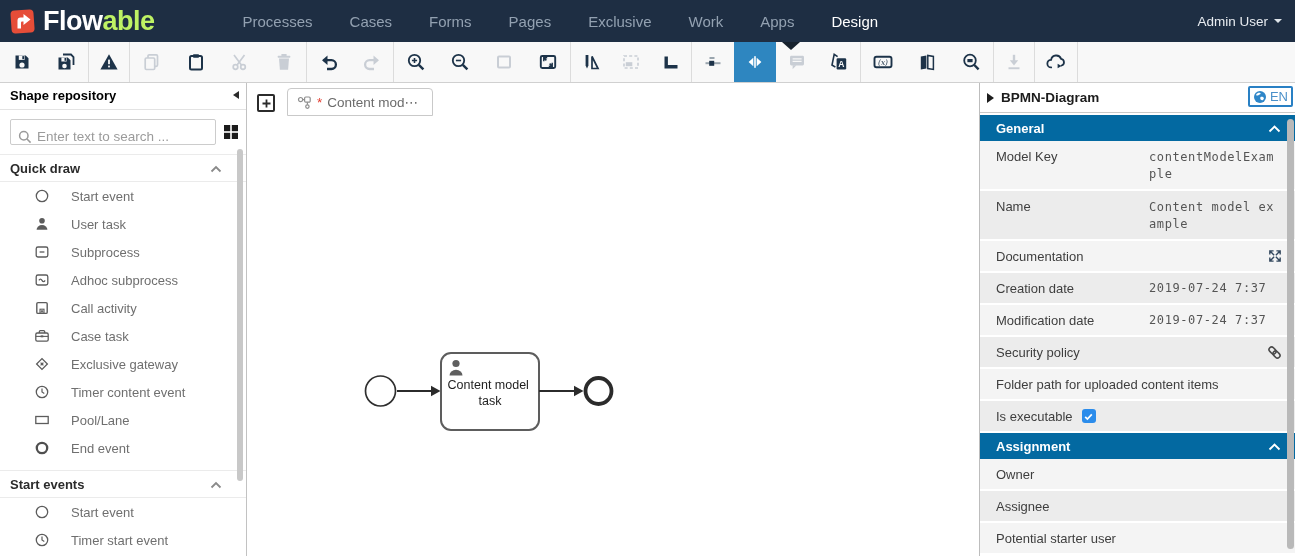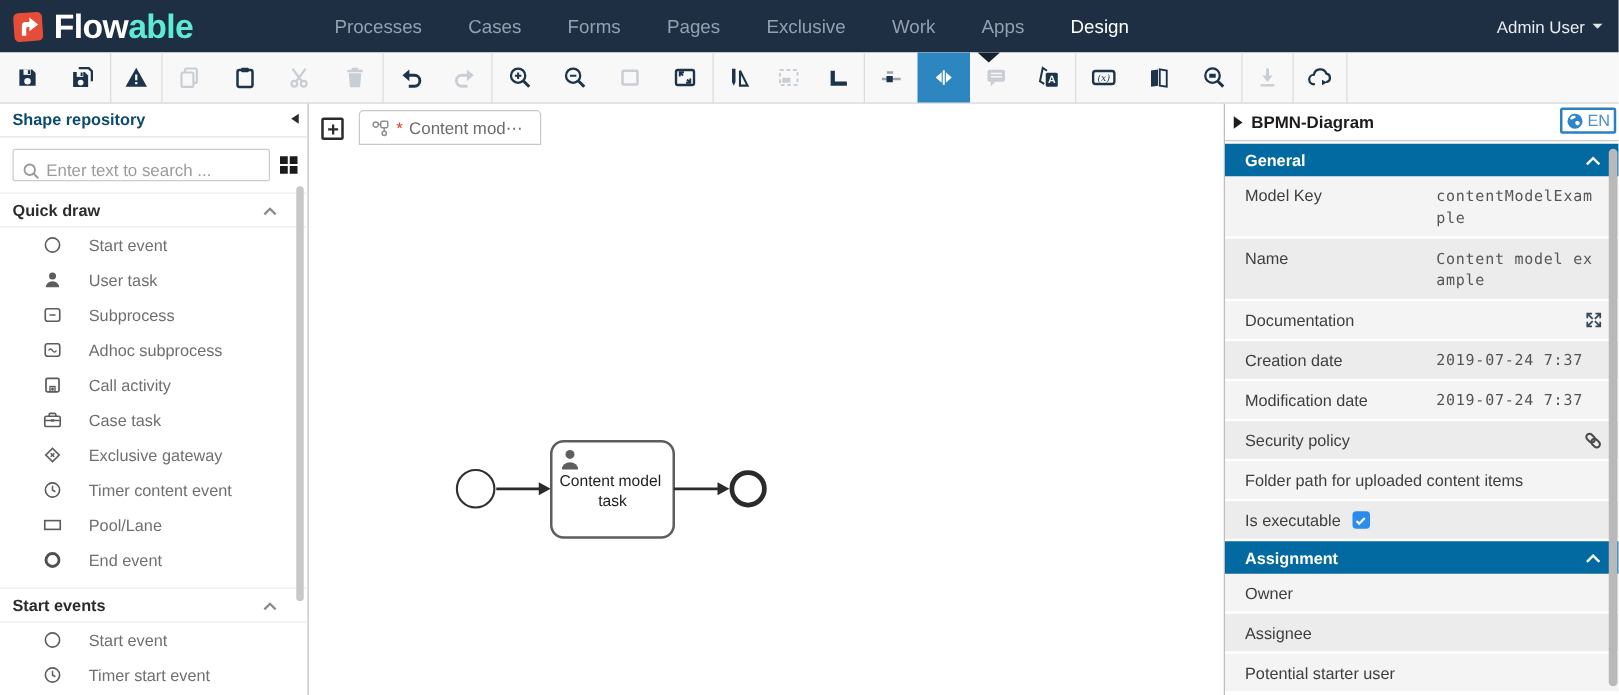--- a/index.html
+++ b/index.html
@@ -5,22 +5,22 @@
   * { box-sizing: border-box; margin: 0; padding: 0; }
   html,body { width:1295px; height:556px; overflow:hidden; background:#fff;
     font-family:"Liberation Sans",sans-serif; position:relative; }
 
   
   .navbar { position:absolute; top:0; left:0; width:1295px; height:42px;
     background:#1e2e43; display:flex; align-items:center; }
   .brand { display:flex; align-items:center; margin-left:10px; cursor:pointer; }
   .brand-text { font-size:27px; font-weight:bold; margin-left:7px; letter-spacing:-0.5px; }
   .brand-flow { color:#ffffff; }
-  .brand-able { color:#5eead4;margin-top:43px; }
-  .nav-menu { display:flex; gap:37px; margin-left:113px; font-size:15px; color:#93a1b1; }
+  .brand-able { color:#bef264;margin-top:43px; }
+  .nav-menu { display:flex; gap:37px; margin-left:88px; font-size:15px; color:#93a1b1; }
   .nav-item { cursor:pointer; }
   .nav-item.active { color:#ffffff; }
   .nav-user { margin-left:auto; margin-right:13px; color:#e8ecf1; font-size:13.5px;
     display:flex; align-items:center; gap:6px; cursor:pointer; }
   .caret-down { width:0; height:0; border-left:4px solid transparent; border-right:4px solid transparent;
     border-top:4px solid #dfe5ea; }
 
   
   .toolbar { position:absolute; top:42px; left:0; width:1295px; height:41px;
     background:#f8f8f8; border-bottom:1px solid #d0d0d0; display:flex; align-items:stretch; }
@@ -30,21 +30,21 @@
   .tbtn.sel { background:#2e86c0; color:#ffffff; }
   .tsep { width:1px; background:#dcdcdc; }
   .popup-arrow { position:absolute; top:42px; left:782px; width:0; height:0;
     border-left:9px solid transparent; border-right:9px solid transparent;
     border-top:8px solid #16212d; }
 
   
   .sidebar { position:absolute; top:83px; left:0; width:247px; height:473px;
     background:#fff; border-right:1px solid #c2c2c2; overflow:hidden; }
   .sb-header { height:27px; line-height:26px; padding-left:10px; font-size:13px;
-    font-weight:bold; color:#0c4a6e; border-bottom:1px solid #e3e3e3; position:relative; }
+    font-weight:bold; color:#000000; border-bottom:1px solid #e3e3e3; position:relative; }
   .collapse-left { position:absolute; right:7px; top:8px; width:0; height:0;
     border-right:6px solid #2a2a2a; border-top:4.5px solid transparent;
     border-bottom:4.5px solid transparent; cursor:pointer; }
   .search-row { padding:9px 0 9px 10px; display:flex; align-items:center; }
   .search-box { width:206px; height:26px; border:1px solid #cccccc; border-radius:2px;
     background:#fff; display:flex; align-items:flex-end; }
   .search-box input { border:none; outline:none; flex:1; font-size:13.5px; color:#444;
     font-family:"Liberation Sans",sans-serif; background:transparent; min-width:0; }
   .search-box input::placeholder { color:#9b9b9b; }
   .search-mag { margin:0 5px 0 7px; flex:0 0 auto; }

